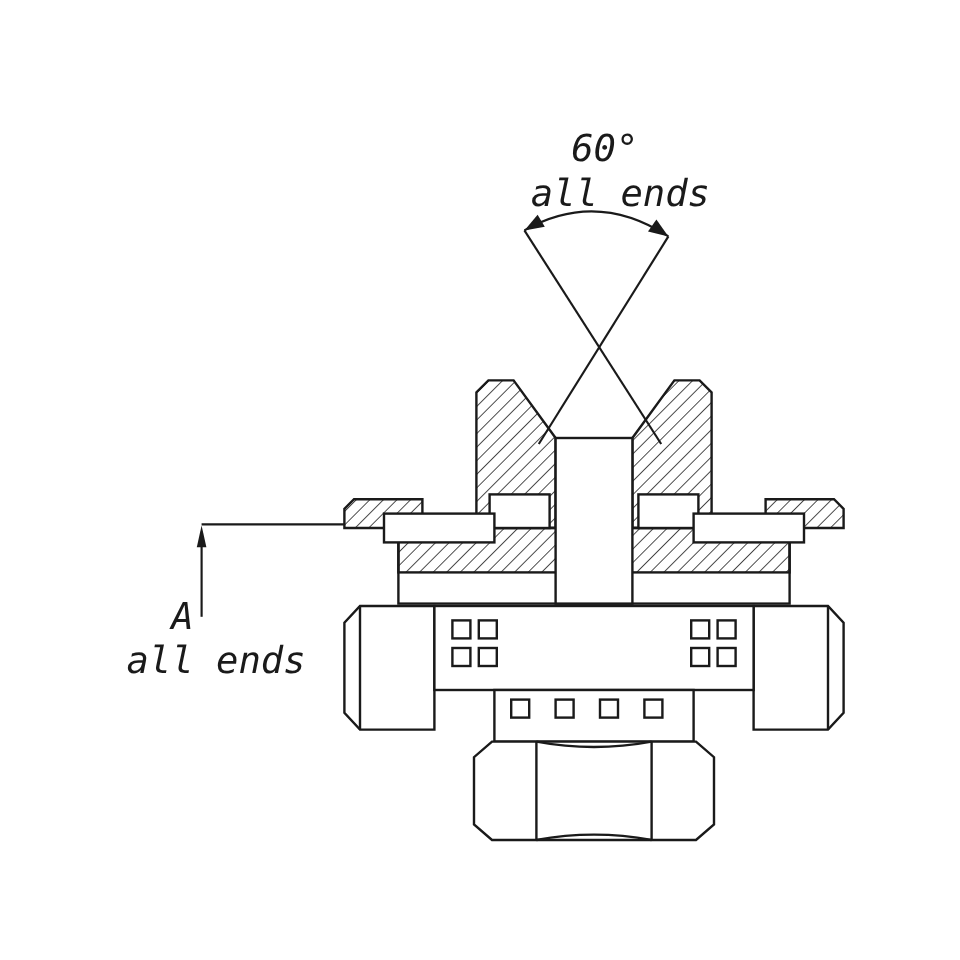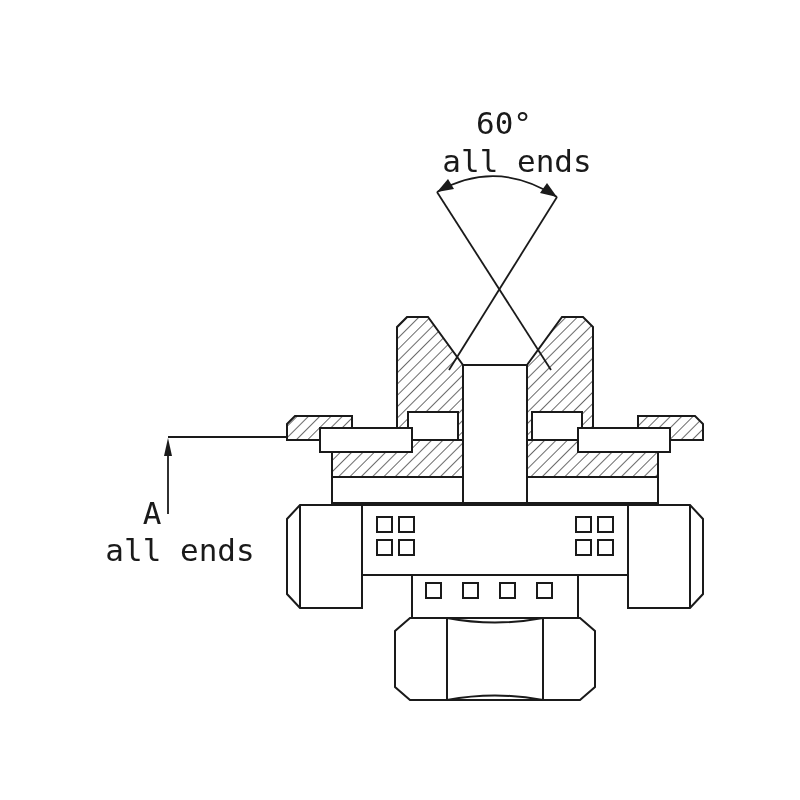--- a/index.html
+++ b/index.html
@@ -8,20 +8,21 @@
     width: 800px;
     height: 800px;
     background: #ffffff;
     font-family: "DejaVu Sans Mono", "Liberation Mono", monospace;
   }
   .canvas-wrap {
     width: 800px;
     height: 688px;
     position: relative;
     background: #ffffff;
+    font-style: italic;
   }
   svg { display: block; }
   .outline  { fill: #ffffff; stroke: #1a1a1a; stroke-width: 2; }
   .hatched  { fill: url(#hatch); stroke: #1a1a1a; stroke-width: 2; }
   .thin     { fill: none; stroke: #1a1a1a; stroke-width: 2; }
   .dim-line { fill: none; stroke: #1a1a1a; stroke-width: 1.8; }
   .arrow    { fill: #1a1a1a; stroke: none; }
   .anno-text {
     fill: #1a1a1a;
     stroke: none;

